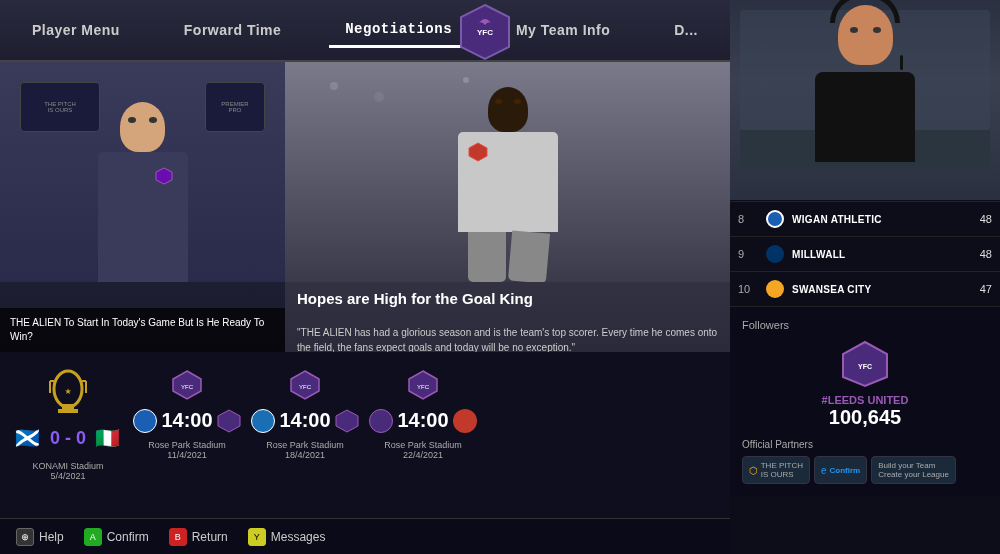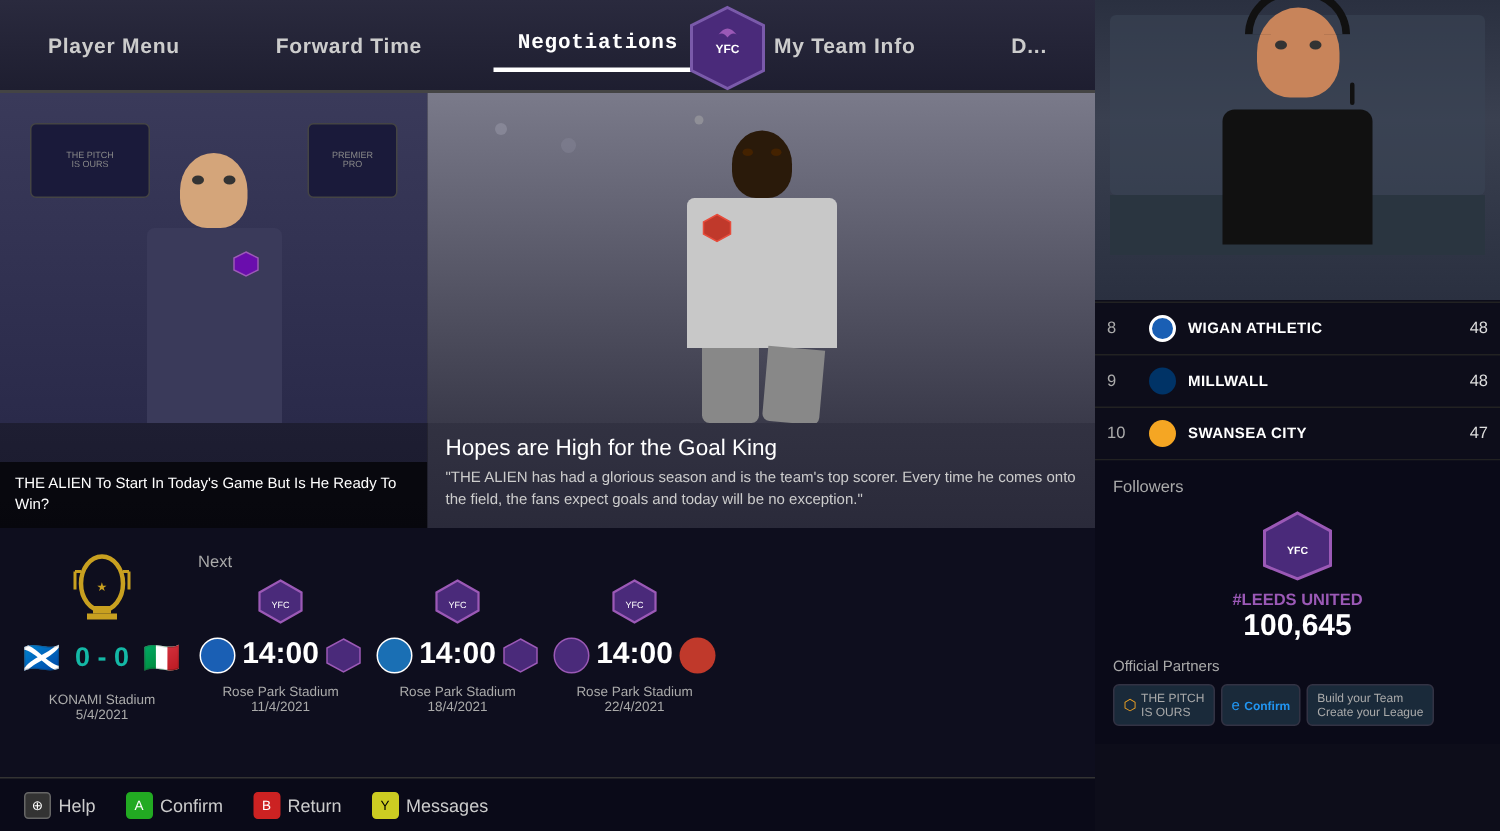--- a/index.html
+++ b/index.html
@@ -184,22 +184,22 @@
       background: linear-gradient(135deg, #6a6a7a 0%, #3a3a4a 50%, #2a2a3a 100%);
       position: relative;
     }
 
     .news-right-text {
       padding: 8px 12px;
     }
     .news-title {
       color: #fff;
       font-size: 15px;
-      font-weight: 400;
-      margin-bottom: 4px;
+      font-weight: 700;
+      margin-bottom: 18px;
     }
     .news-desc {
       color: #ccc;
       font-size: 10px;
       line-height: 1.5;
     }
 
     
     .bottom-section {
       display: flex;
@@ -243,21 +243,21 @@
     .flag {
       width: 32px;
       height: 22px;
       display: flex;
       align-items: center;
       justify-content: center;
       font-size: 20px;
     }
 
     .score-val {
-      color: #14b8a6;
+      color: #8b5cf6;
       font-size: 18px;
       font-weight: 700;
     }
 
     .match-card {
       display: flex;
       flex-direction: column;
       align-items: center;
       min-width: 110px;
     }
@@ -628,21 +628,20 @@
           <div class="score-display">
             <div class="flag">🏴󠁧󠁢󠁳󠁣󠁴󠁿</div>
             <div class="score-val">0 - 0</div>
             <div class="flag">🇮🇹</div>
           </div>
           <div class="match-stadium">KONAMI Stadium</div>
           <div class="match-date">5/4/2021</div>
         </div>
 
         <div style="flex:1;display:flex;flex-direction:column;">
-          <div class="next-label">Next</div>
           <div style="display:flex;gap:8px;">
 
             <div class="match-card">
 
               <div style="width:32px;height:32px;margin-bottom:4px;">
                 <svg width="32" height="32" viewBox="0 0 32 32">
                   <polygon points="16,2 30,10 30,22 16,30 2,22 2,10" fill="#4a2a7a" stroke="#9b59b6" stroke-width="1.5"></polygon>
                   <text x="16" y="20" text-anchor="middle" fill="white" font-size="6">YFC</text>
                 </svg>
               </div>

